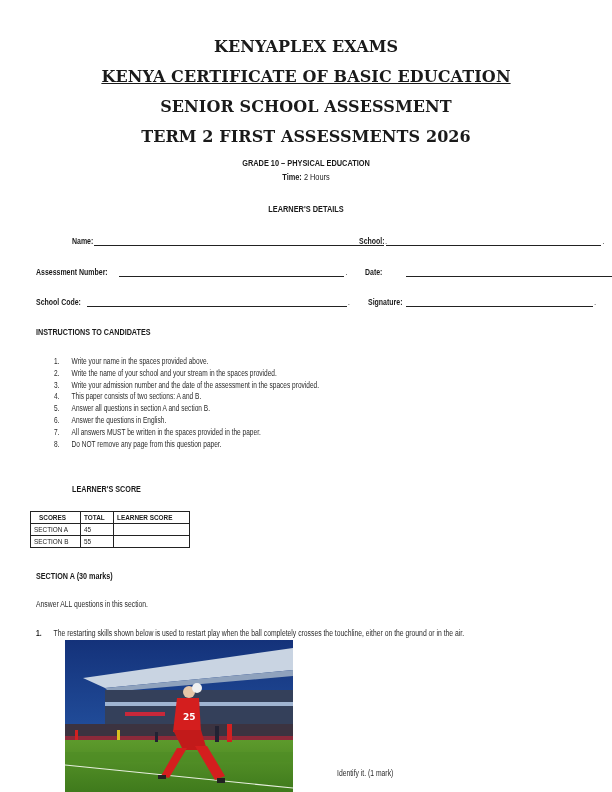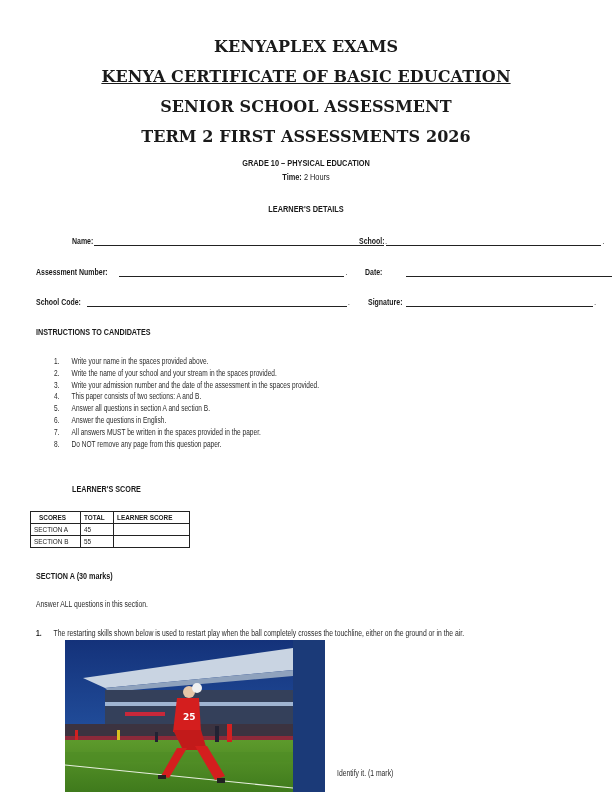--- a/index.html
+++ b/index.html
@@ -20,21 +20,21 @@
   .sec-title { font-size:9px; font-weight:bold; transform:scaleX(0.8); transform-origin:left; white-space:nowrap; }
   .instr { position:absolute; left:54px; top:356px; font-size:8.2px; line-height:11.8px; transform:scaleX(0.8); transform-origin:left top; white-space:nowrap; color:#2a2a2a; }
   .instr .item { display:flex; }
   .instr .num { width:22px; }
   table.score { position:absolute; left:30px; top:511px; border-collapse:collapse; font-size:8px;text-decoration:underline; }
   table.score td, table.score th { border:1px solid #222; padding:0 3px; height:11px; line-height:11px; white-space:nowrap; }
   table.score th { font-weight:bold; }
   .sq { display:inline-block; transform:scaleX(0.8); transform-origin:left center; }
   .q1 { position:absolute; left:36px; top:628px; font-size:8.5px; white-space:nowrap; transform:scaleX(0.8); transform-origin:left top; color:#2a2a2a; }
   .q1 .qn { font-weight:bold; display:inline-block; width:22px; }
-  .photo { position:absolute; left:65px; top:640px; width:260px; height:152px; overflow:hidden; background:#1b3a78; }
+  .photo { position:absolute; left:65px; top:640px; width:228px; height:152px; overflow:hidden; background:#1b3a78; }
 </style>
 </head>
 <body>
 
 <div class="abs center serif h1" style="top:37px;">KENYAPLEX EXAMS</div>
 <div class="abs center serif h1" style="top:67px;text-decoration:underline;">KENYA CERTIFICATE OF BASIC EDUCATION</div>
 <div class="abs center serif h1" style="top:97px;">SENIOR SCHOOL ASSESSMENT</div>
 <div class="abs center serif h1" style="top:127px;">TERM 2 FIRST ASSESSMENTS 2026</div>
 <div class="abs center cond sub" style="top:158px;">GRADE 10 – PHYSICAL EDUCATION</div>
 <div class="abs center cond time" style="top:172px;">

